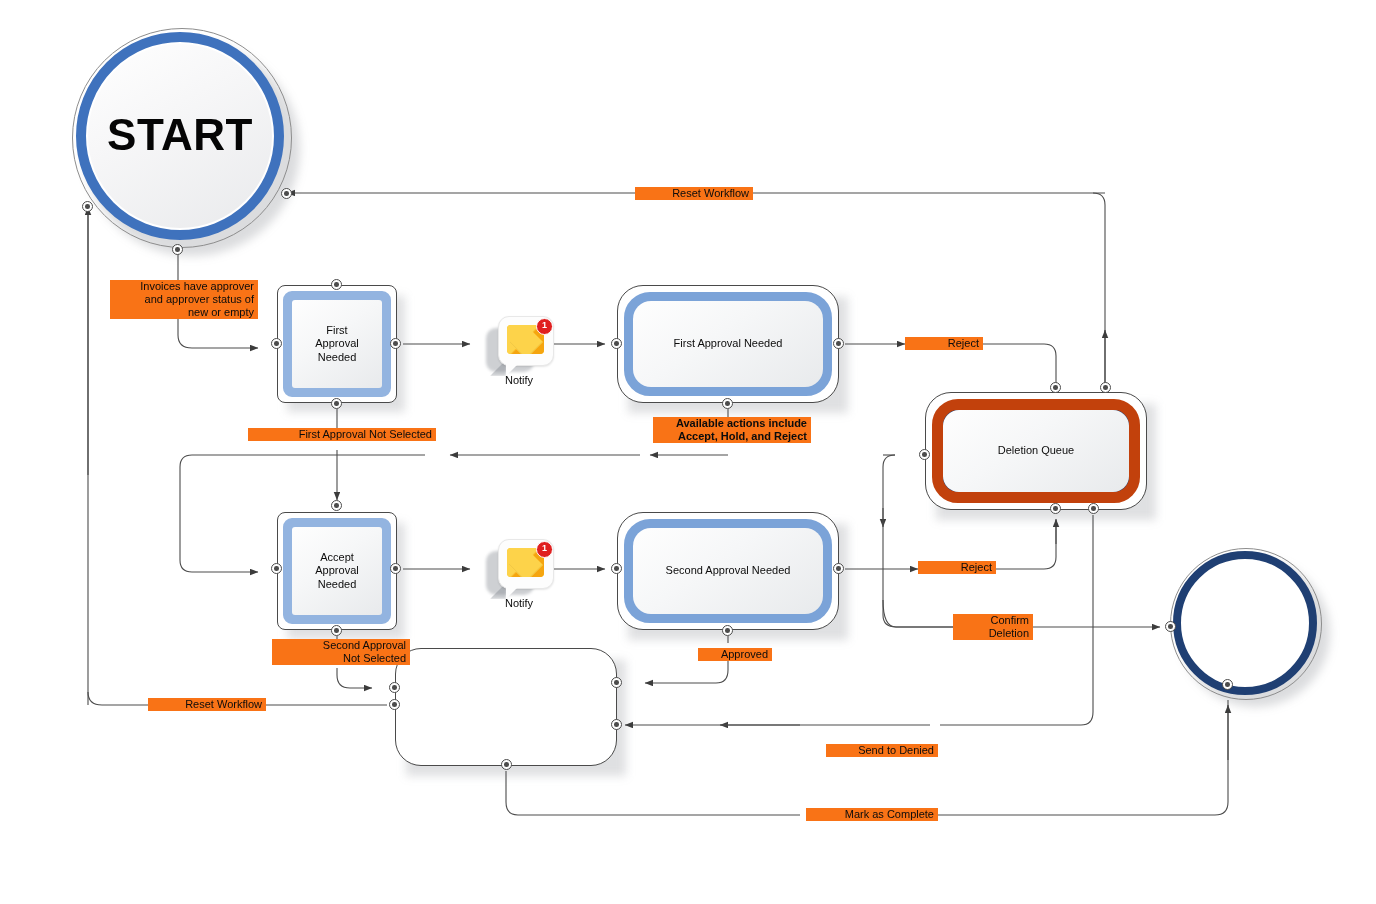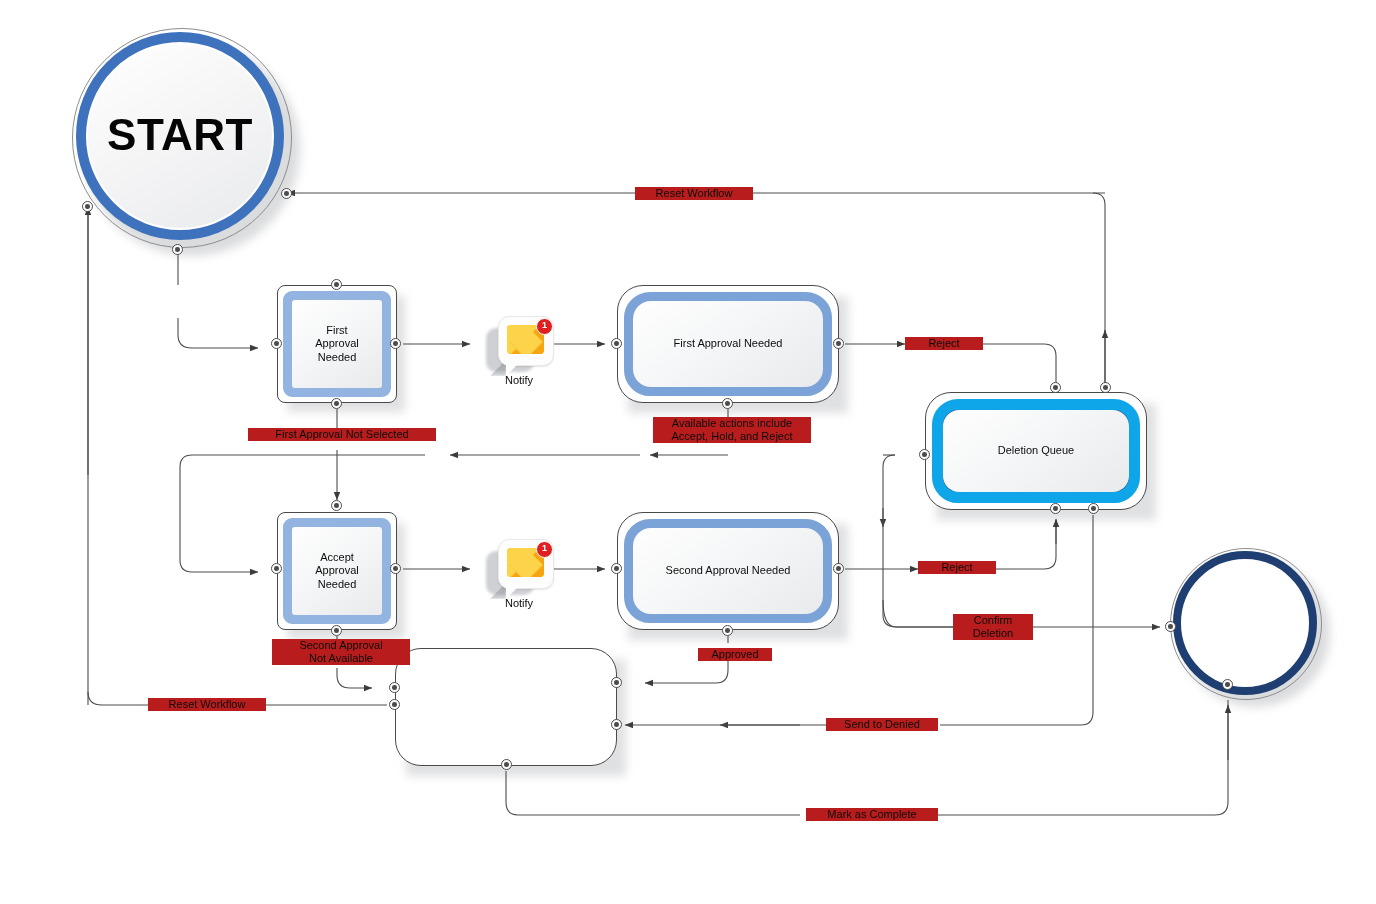--- a/index.html
+++ b/index.html
@@ -58,21 +58,21 @@
   .sq .band{border:9px solid #93b4e0;border-radius:9px;background:#93b4e0;}
   .sq .inner{border-radius:3px;}
 
   
   .rr .outline{border-radius:26px;}
   .rr .band{border:9px solid #7ba3d8;border-radius:26px;background:#7ba3d8;}
   .rr .inner{border-radius:18px;}
 
   
   .nv .outline{border-radius:26px;}
-  .nv .band{border:11px solid #0ea5e9;border-radius:26px;background:#1f3f73;}
+  .nv .band{border:11px solid #c2410c;border-radius:26px;background:#1f3f73;}
   .nv .inner{border-radius:16px;}
 
   #node-first-sq{left:277px;top:285px;width:120px;height:118px;}
   #node-first-sq .drop{left:10px;top:11px;width:118px;height:116px;}
   #node-first-sq .band{left:6px;top:6px;width:108px;height:106px;}
 
   #node-second-sq{left:277px;top:512px;width:120px;height:118px;}
   #node-second-sq .drop{left:10px;top:11px;width:118px;height:116px;}
   #node-second-sq .band{left:6px;top:6px;width:108px;height:106px;}
 
@@ -124,21 +124,21 @@
   #notify-2{left:486px;top:535px;}
 
   
   .port{position:absolute;width:11px;height:11px;border-radius:50%;
       background:#fff;border:1.6px solid #4c4c4c;box-sizing:border-box;}
   .port:after{content:"";position:absolute;left:2.1px;top:2.1px;
       width:4.6px;height:4.6px;border-radius:50%;background:#4c4c4c;}
 
   
   .elab{position:absolute;font-size:11px;line-height:13px;color:#0c0c0c;
-      text-align:center;background:#b91c1c;padding:0 4px;white-space:pre;}
+      text-align:right;background:#f97316;padding:0 4px;white-space:pre;}
 </style>
 </head>
 <body>
 
 <div id="canvas">
 
   <svg id="wires" viewBox="0 0 1376 904">
     <defs>
       <marker id="ar" markerWidth="9" markerHeight="9" refX="7.4" refY="3" orient="auto" markerUnits="strokeWidth">
         <path d="M0,0 L7.6,3 L0,6 z" fill="#3c3c3c"></path>
@@ -327,39 +327,42 @@
 
   <div class="port" style="left:389px;top:682px;"></div>
   <div class="port" style="left:389px;top:699px;"></div>
   <div class="port" style="left:611px;top:677px;"></div>
   <div class="port" style="left:611px;top:719px;"></div>
   <div class="port" style="left:501px;top:759px;"></div>
 
   <div class="port" style="left:1165px;top:621px;"></div>
   <div class="port" style="left:1222px;top:679px;"></div>
 
+  <div class="elab" style="left:110px;top:280px;width:140px;">Invoices have approver
+and approver status of
+new or empty</div>
 
   <div class="elab" style="left:635px;top:187px;width:110px;">Reset Workflow</div>
 
   <div class="elab" style="left:148px;top:698px;width:110px;">Reset Workflow</div>
 
   <div class="elab" style="left:248px;top:428px;width:180px;">First Approval Not Selected</div>
 
   <div class="elab" style="left:272px;top:639px;width:130px;">Second Approval
-Not Available</div>
-
-  <div class="elab" style="left:653px;top:417px;width:150px;">Available actions include
+Not Selected</div>
+
+  <div class="elab" style="left:653px;top:417px;width:150px;font-weight:bold;">Available actions include
 Accept, Hold, and Reject</div>
 
   <div class="elab" style="left:905px;top:337px;width:70px;">Reject</div>
 
   <div class="elab" style="left:918px;top:561px;width:70px;">Reject</div>
 
   <div class="elab" style="left:953px;top:614px;width:72px;">Confirm
 Deletion</div>
 
   <div class="elab" style="left:698px;top:648px;width:66px;">Approved</div>
 
-  <div class="elab" style="left:826px;top:718px;width:104px;">Send to Denied</div>
+  <div class="elab" style="left:826px;top:744px;width:104px;">Send to Denied</div>
 
   <div class="elab" style="left:806px;top:808px;width:124px;">Mark as Complete</div>
 
 </div>
 
 </body></html>

